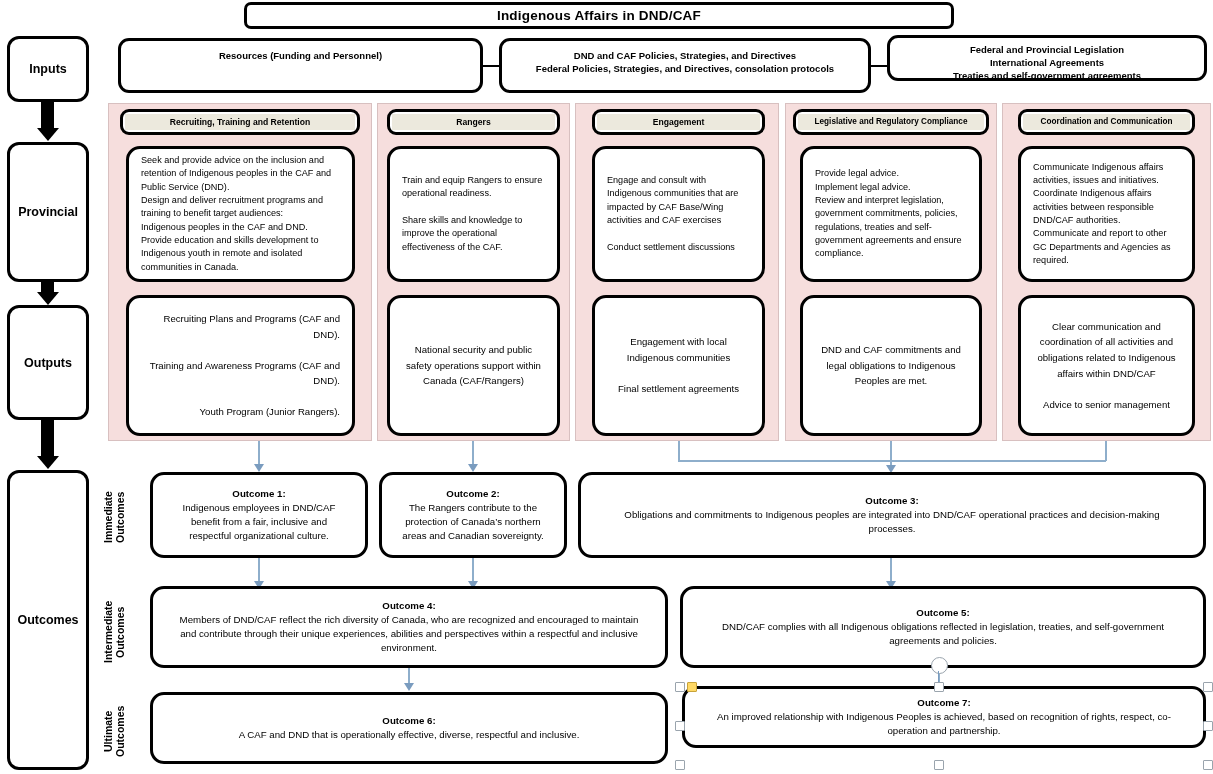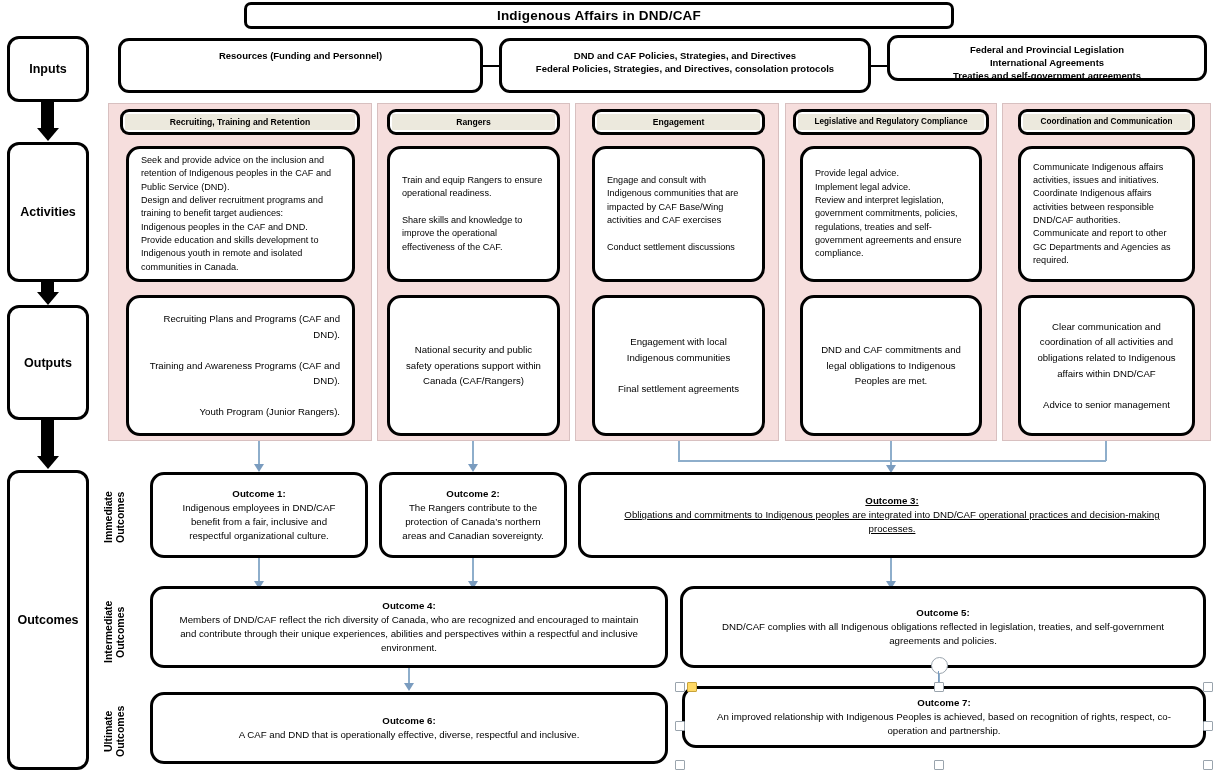--- a/index.html
+++ b/index.html
@@ -107,21 +107,21 @@
 
   <div class="rbox title" style="left:244px;top:2px;width:710px;height:27px;border-radius:7px;">
     <div class="inner">Indigenous Affairs in DND/CAF</div>
   </div>
 
   <div class="rbox stage" style="left:7px;top:36px;width:82px;height:66px;border-radius:12px;">
     <div class="inner">Inputs</div>
   </div>
 
   <div class="rbox stage" style="left:7px;top:142px;width:82px;height:140px;border-radius:12px;">
-    <div class="inner">Activities</div>
+    <div class="inner">Provincial</div>
   </div>
 
   <div class="rbox stage" style="left:7px;top:305px;width:82px;height:115px;border-radius:12px;">
     <div class="inner">Outputs</div>
   </div>
 
   <div class="rbox stage" style="left:7px;top:470px;width:82px;height:300px;border-radius:12px;">
     <div class="inner">Outcomes</div>
   </div>
 
@@ -260,21 +260,21 @@
     </div>
   </div>
 
   <div class="rbox outcome" style="left:379px;top:472px;width:188px;height:86px;">
     <div class="inner" style="padding:0 10px;">
       <b>Outcome 2:</b>
       <span>The Rangers contribute to the protection of Canada’s northern areas and Canadian sovereignty.</span>
     </div>
   </div>
 
-  <div class="rbox outcome" style="left:578px;top:472px;width:628px;height:86px;text-decoration:underline;">
+  <div class="rbox outcome" style="left:578px;top:472px;width:628px;height:86px;">
     <div class="inner" style="padding:0 40px;">
       <b>Outcome 3:</b>
       <span>Obligations and commitments to Indigenous peoples are integrated into DND/CAF operational practices and decision-making processes.</span>
     </div>
   </div>
 
   <div class="vthin" style="left:258px;top:558px;height:26px;"></div>
   <div class="arrowdown-blue" style="left:254px;top:581px;"></div>
 
   <div class="vthin" style="left:472px;top:558px;height:26px;"></div>

